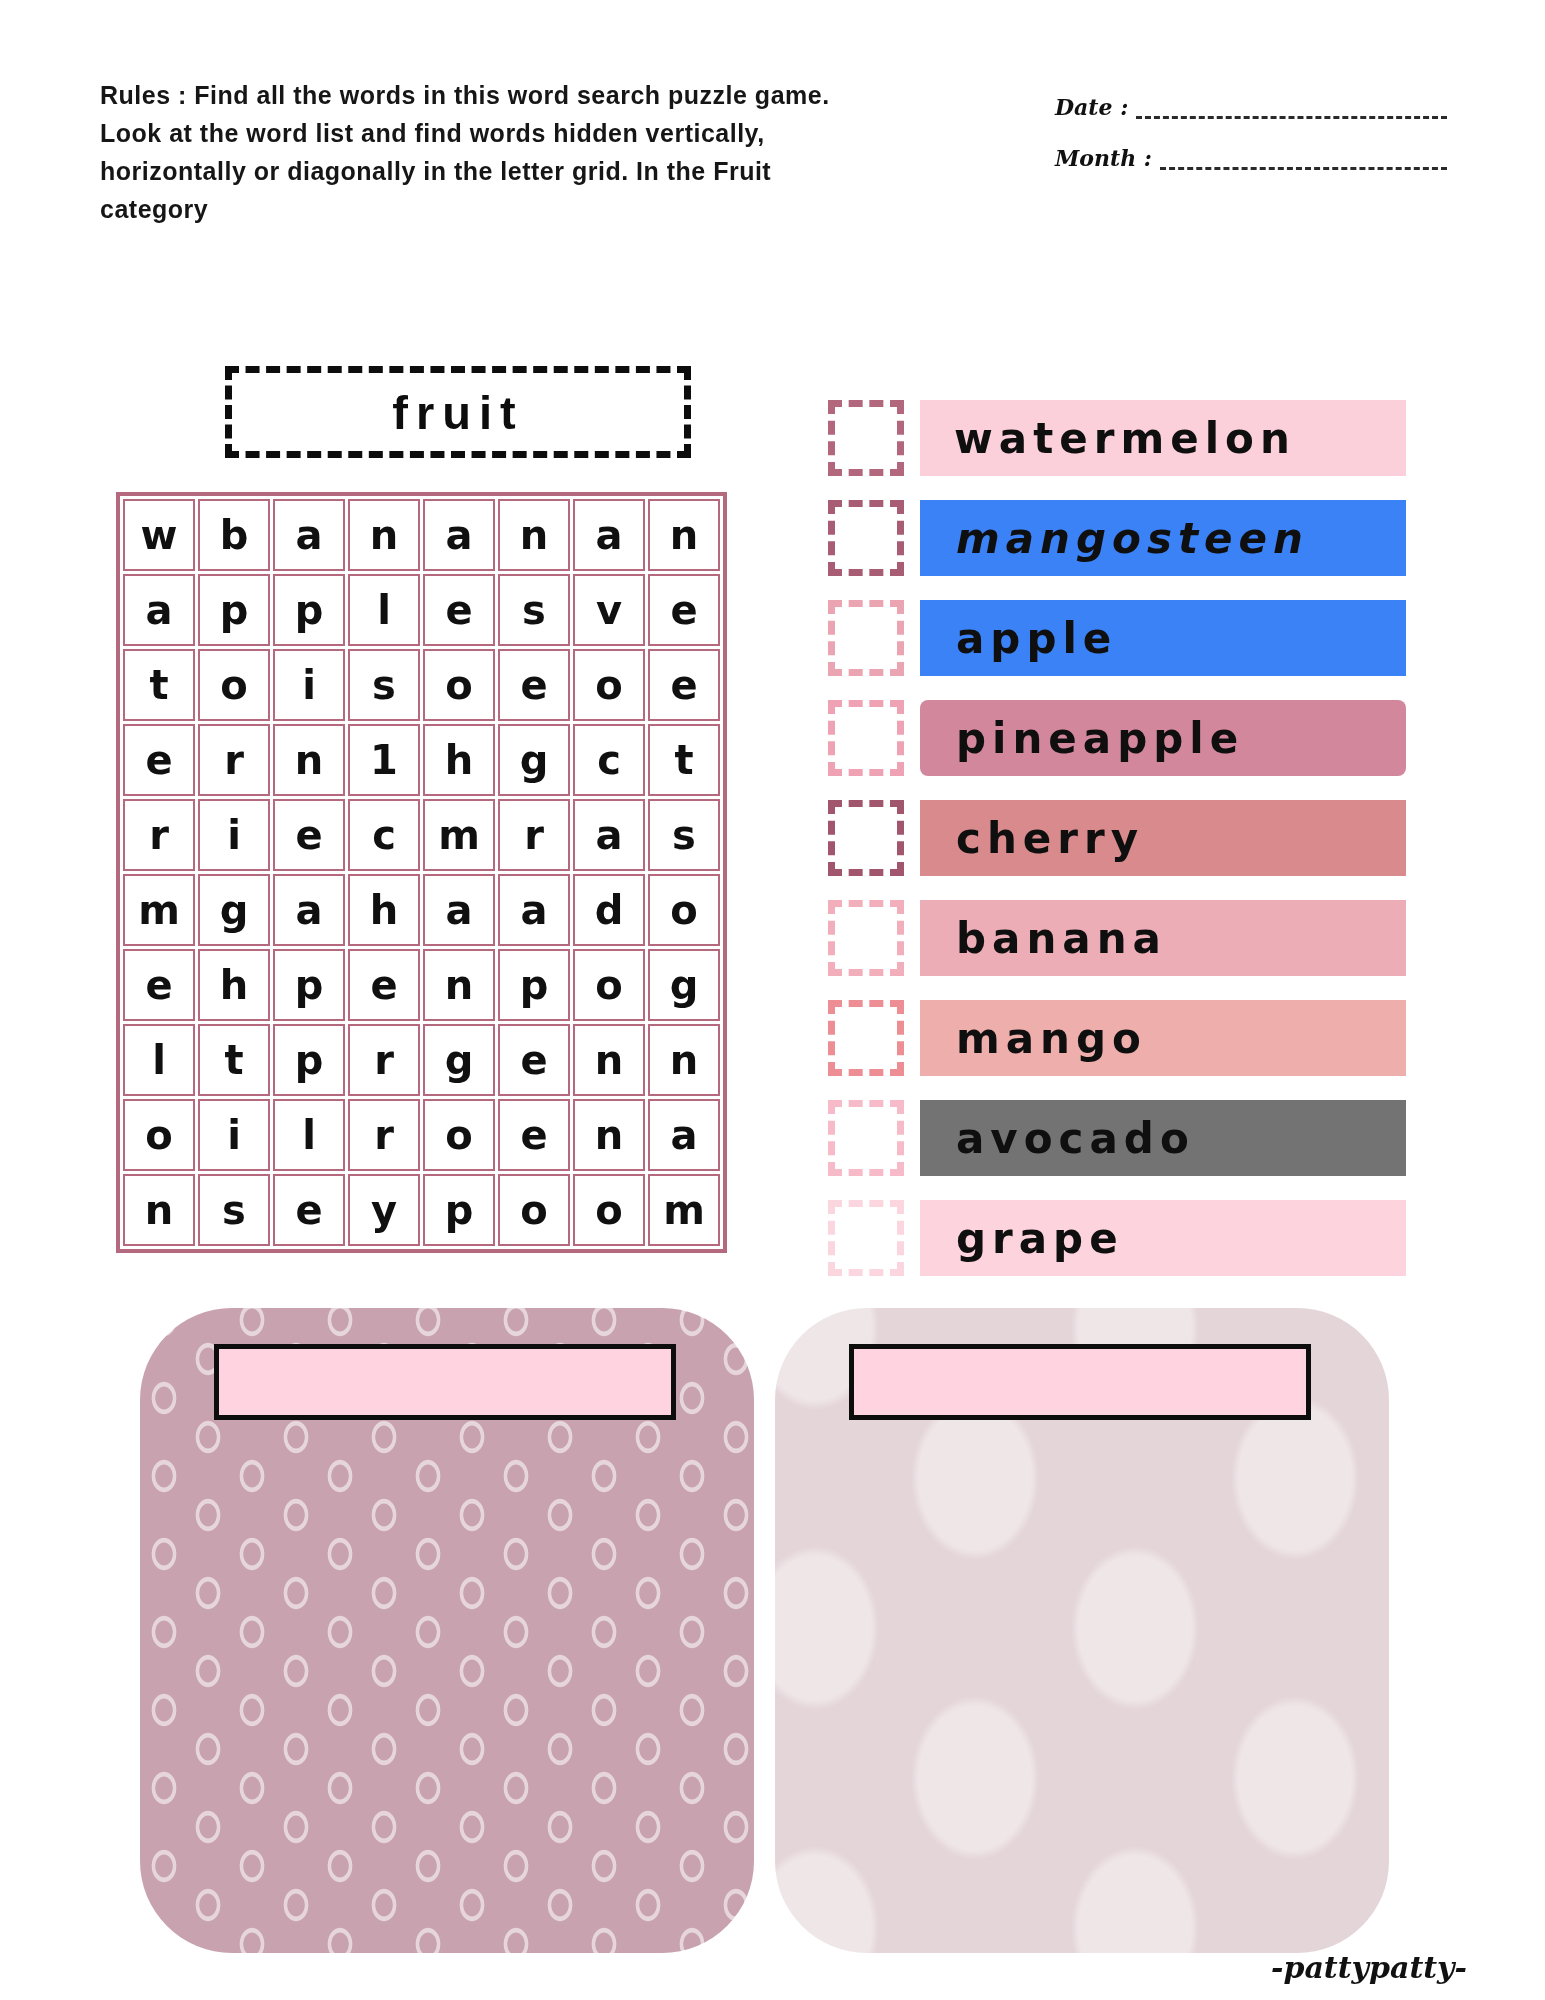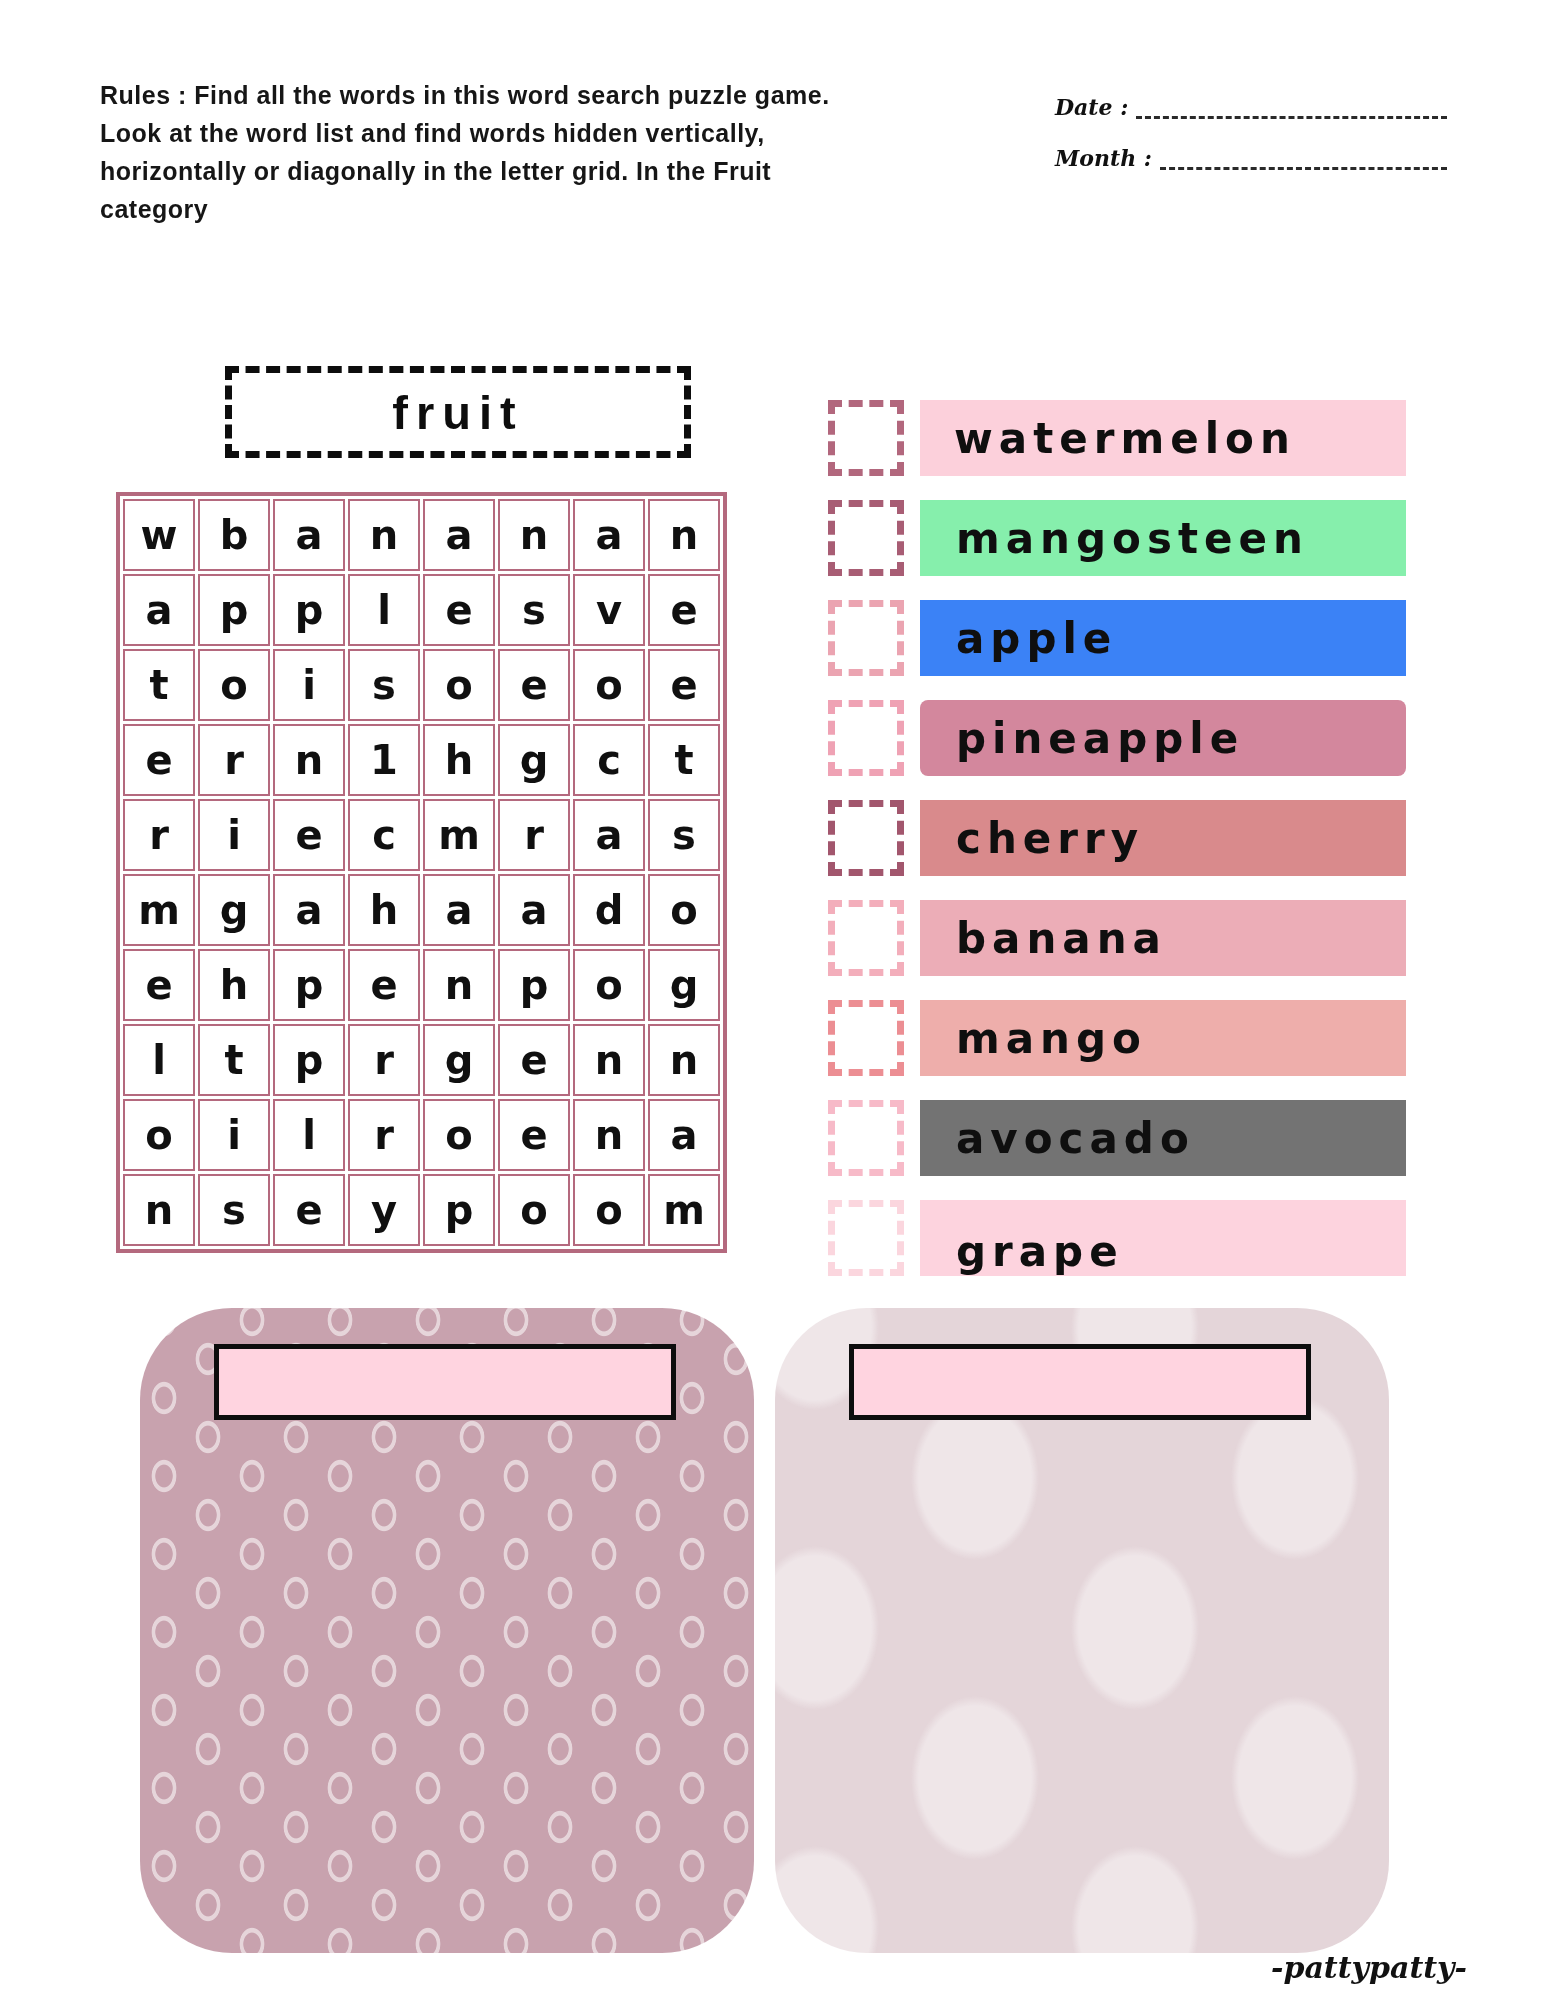--- a/index.html
+++ b/index.html
@@ -193,21 +193,21 @@
 
   <div class="word-list" id="word-list">
       <div class="word-item" style="top: 400px;">
         <div class="word-checkbox" style="border-color: rgb(178, 103, 125);"></div>
         <div class="word-bar" style="background: rgb(252, 208, 219); padding-left: 34px;">
           <span>watermelon</span>
         </div>
       </div>
       <div class="word-item" style="top: 500px;">
         <div class="word-checkbox" style="border-color: rgb(168, 93, 116);"></div>
-        <div class="word-bar" style="background: #86efac;">
+        <div class="word-bar" style="background: #3b82f6; font-style: italic;">
           <span>mangosteen</span>
         </div>
       </div>
       <div class="word-item" style="top: 600px;">
         <div class="word-checkbox" style="border-color: rgb(235, 164, 177);"></div>
         <div class="word-bar" style="background: #3b82f6;">
           <span>apple</span>
         </div>
       </div>
       <div class="word-item" style="top: 700px;">
@@ -235,21 +235,21 @@
         </div>
       </div>
       <div class="word-item" style="top: 1100px;">
         <div class="word-checkbox" style="border-color: rgb(247, 186, 200);"></div>
         <div class="word-bar" style="background: #737373;">
           <span>avocado</span>
         </div>
       </div>
       <div class="word-item" style="top: 1200px;">
         <div class="word-checkbox" style="border-color: rgb(251, 214, 222);"></div>
-        <div class="word-bar" style="background: rgb(253, 211, 222); align-items: flex-end;">
+        <div class="word-bar" style="background: rgb(253, 211, 222);">
           <span>grape</span>
         </div>
       </div>
     </div>
 
   <div class="panel panel-left">
     <div class="write-box"></div>
   </div>
 
   <div class="panel panel-right">

